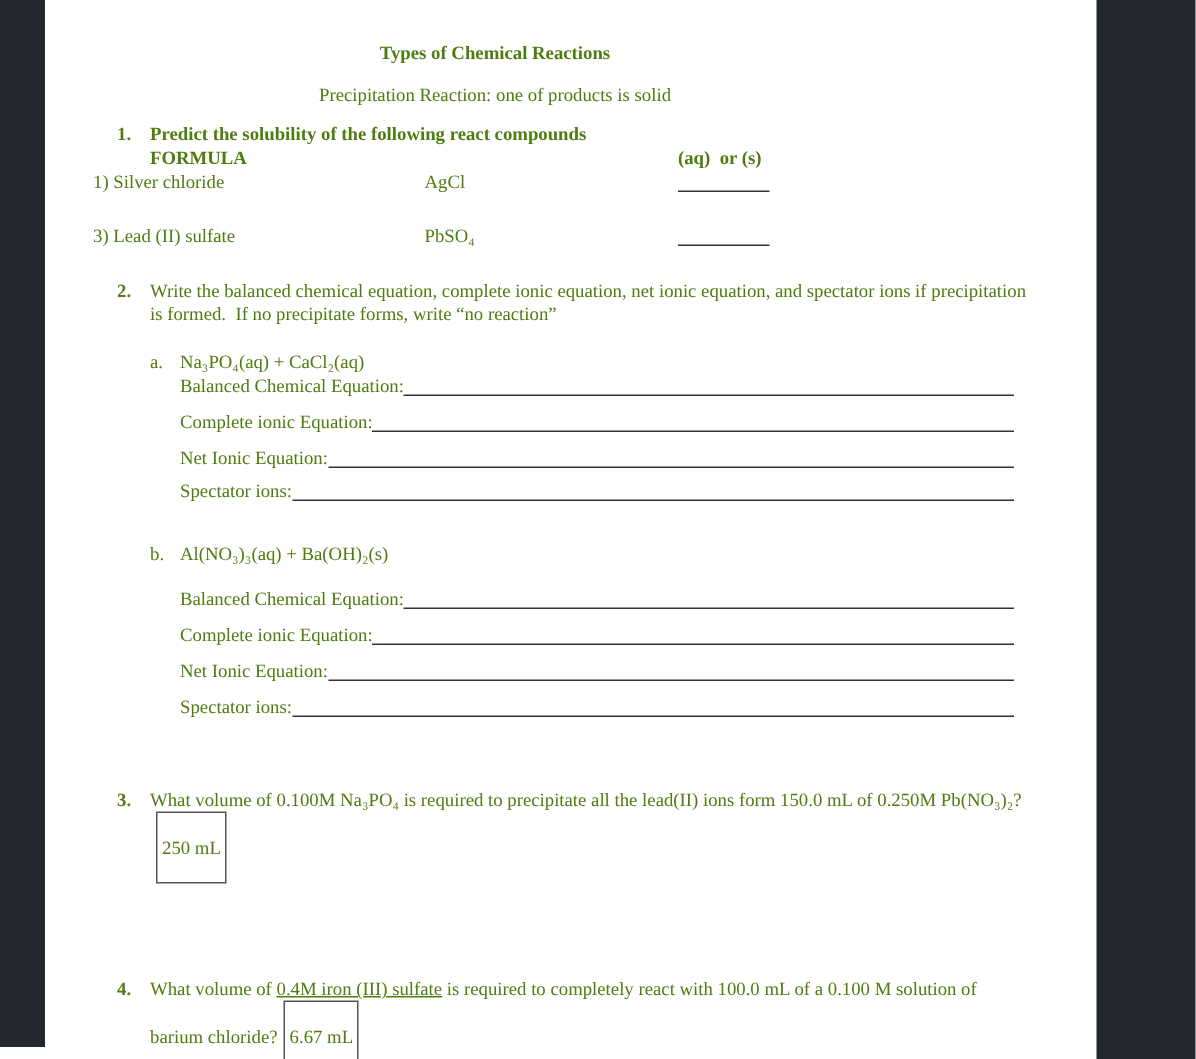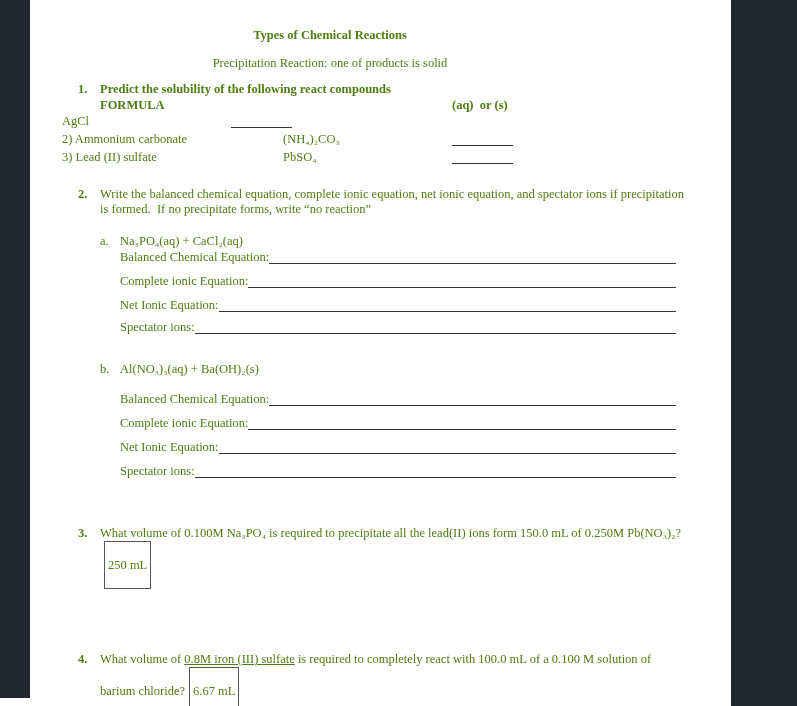--- a/index.html
+++ b/index.html
@@ -49,26 +49,22 @@
   <div class="abs subtitle center">Precipitation Reaction: one of products is solid</div>
 
   <div class="abs num-row" style="top:82px">
     <span class="qnum">1.</span>
     <span class="q1-prompt">Predict the solubility of the following react compounds</span>
   </div>
   <div class="abs hdr-formula">FORMULA</div>
   <div class="abs hdr-state">(aq)&nbsp; or (s)</div>
 
   <div class="abs sol-row" style="top:114px">
+    <span class="sol-name">1) Silver chloride</span>
     <span class="sol-formula">AgCl</span>
-    <span class="sol-blank"></span>
-  </div>
-  <div class="abs sol-row" style="top:132px">
-    <span class="sol-name">2) Ammonium carbonate</span>
-    <span class="sol-formula">(NH₄)₂CO₃</span>
     <span class="sol-blank"></span>
   </div>
   <div class="abs sol-row" style="top:150px">
     <span class="sol-name">3) Lead (II) sulfate</span>
     <span class="sol-formula">PbSO₄</span>
     <span class="sol-blank"></span>
   </div>
 
   <div class="abs num-row" style="top:187px">
     <span class="qnum">2.</span>
@@ -118,18 +114,18 @@
   </div>
 
 
   <div class="abs num-row" style="top:526px">
     <span class="qnum">3.</span>
     <div class="qtext"><span>What volume of 0.100M Na₃PO₄ is required to precipitate all the lead(II) ions form 150.0 mL of 0.250M Pb(NO₃)₂?</span><span class="answer-box">250 mL</span></div>
   </div>
 
   <div class="abs num-row" style="top:652px">
     <span class="qnum">4.</span>
-    <div class="qtext"><span>What volume of </span><span class="u">0.8M iron (III) sulfate</span><span> is required to completely react with 100.0 mL of a 0.100 M solution of barium chloride?</span><span class="answer-box">6.67 mL</span></div>
+    <div class="qtext"><span>What volume of </span><span class="u">0.4M iron (III) sulfate</span><span> is required to completely react with 100.0 mL of a 0.100 M solution of barium chloride?</span><span class="answer-box">6.67 mL</span></div>
   </div>
 
 </div>
 
 <div class="corner-patch"></div>
 
 </body></html>

